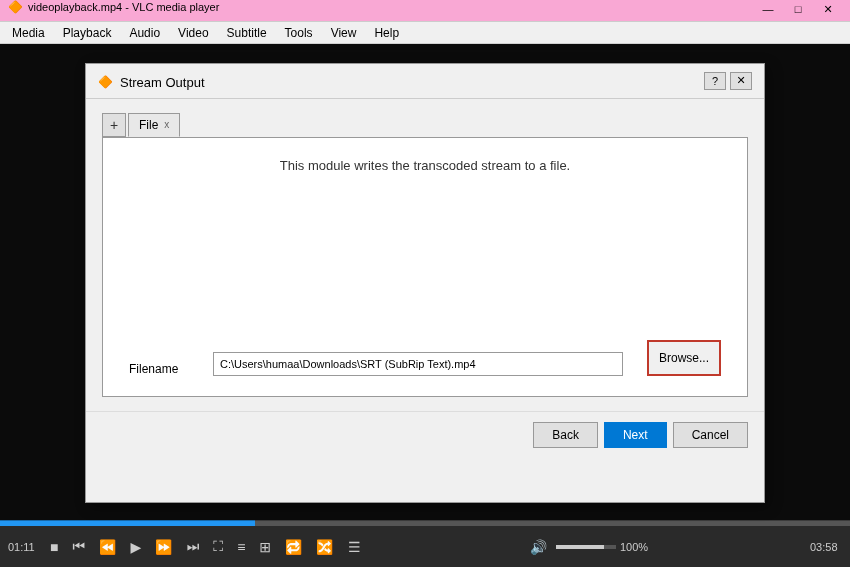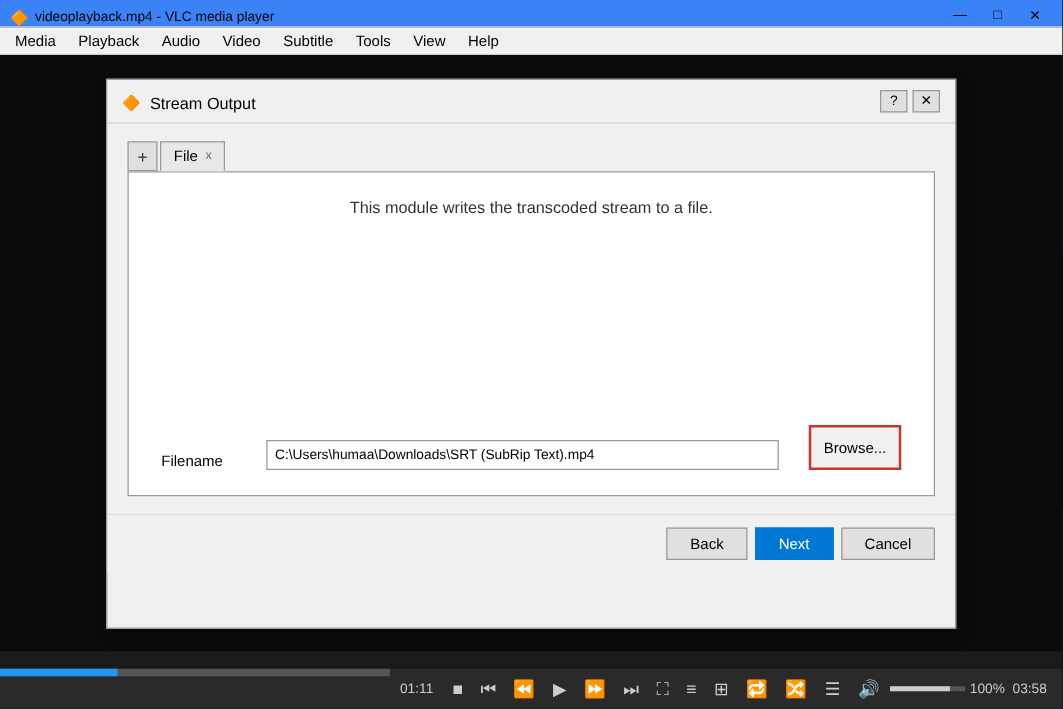--- a/index.html
+++ b/index.html
@@ -21,23 +21,23 @@
       height: 567px;
       background: #1a1a1a;
     }
 
     
     .title-bar {
       position: absolute;
       top: 0; left: 0;
       width: 850px;
       height: 22px;
-      background: #3b82f6;
-      display: flex;
-      align-items: flex-end;
+      background: #f9a8d4;
+      display: flex;
+      align-items: flex-start;
       justify-content: space-between;
       padding: 0 8px;
       border-bottom: 1px solid #ccc;
     }
     .title-bar-left {
       display: flex;
       align-items: center;
       gap: 6px;
     }
     .title-text {
@@ -89,24 +89,24 @@
       width: 850px;
       height: 477px;
       background: #111;
     }
 
     
     .controls-bar {
       position: absolute;
       bottom: 0; left: 0;
       width: 850px;
-      height: 32px;
+      height: 47px;
       background: #2a2a2a;
       display: flex;
-      flex-direction: row;
+      flex-direction: column;
     }
     .progress-bar-container {
       width: 100%;
       height: 6px;
       background: #555;
       position: relative;
       cursor: pointer;
     }
     .progress-fill {
       height: 100%;

